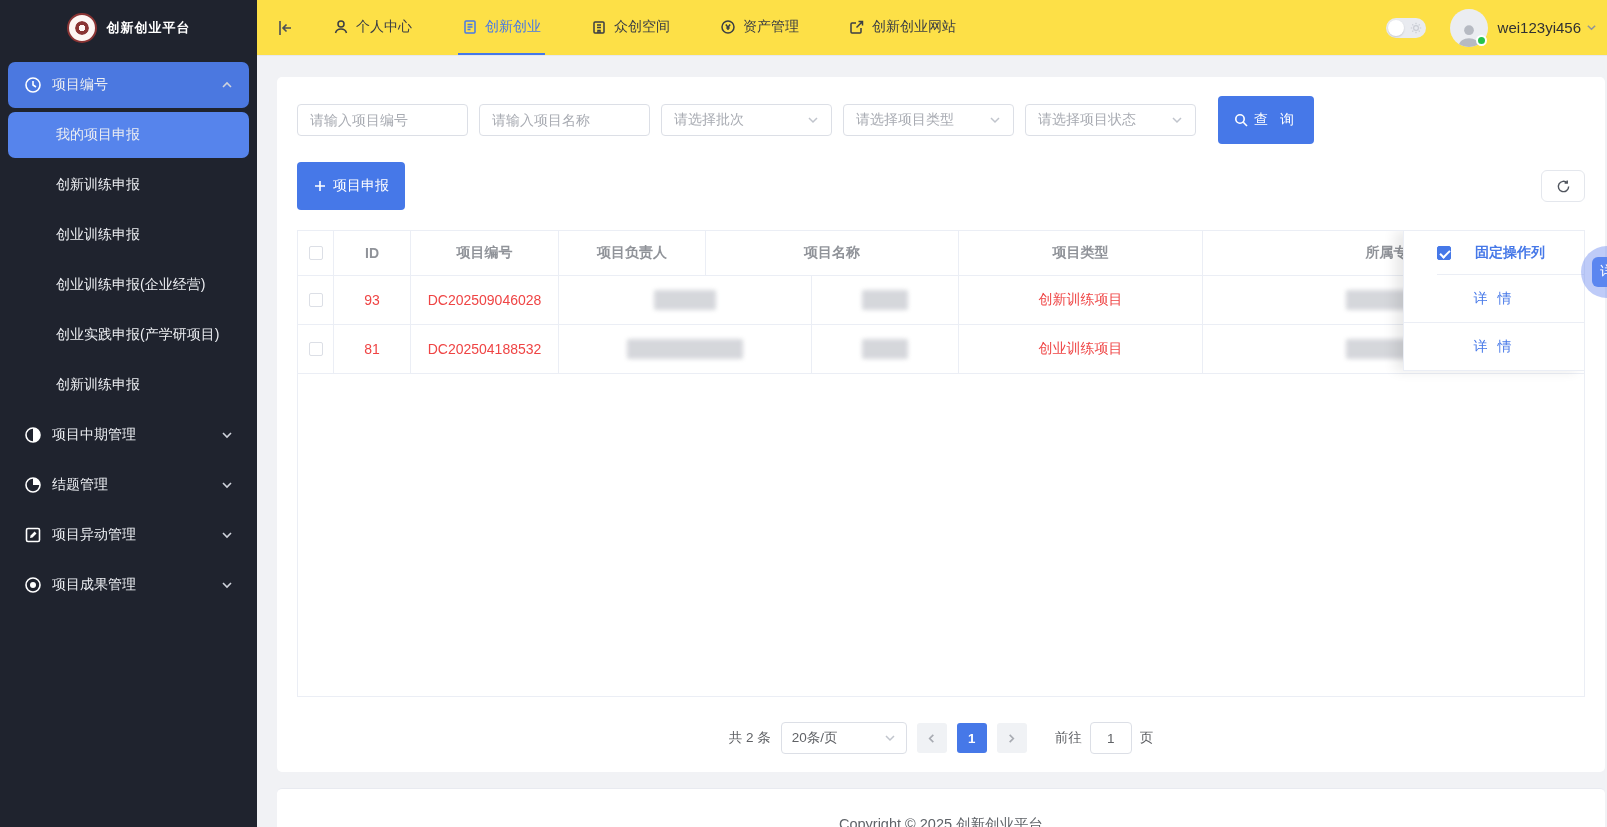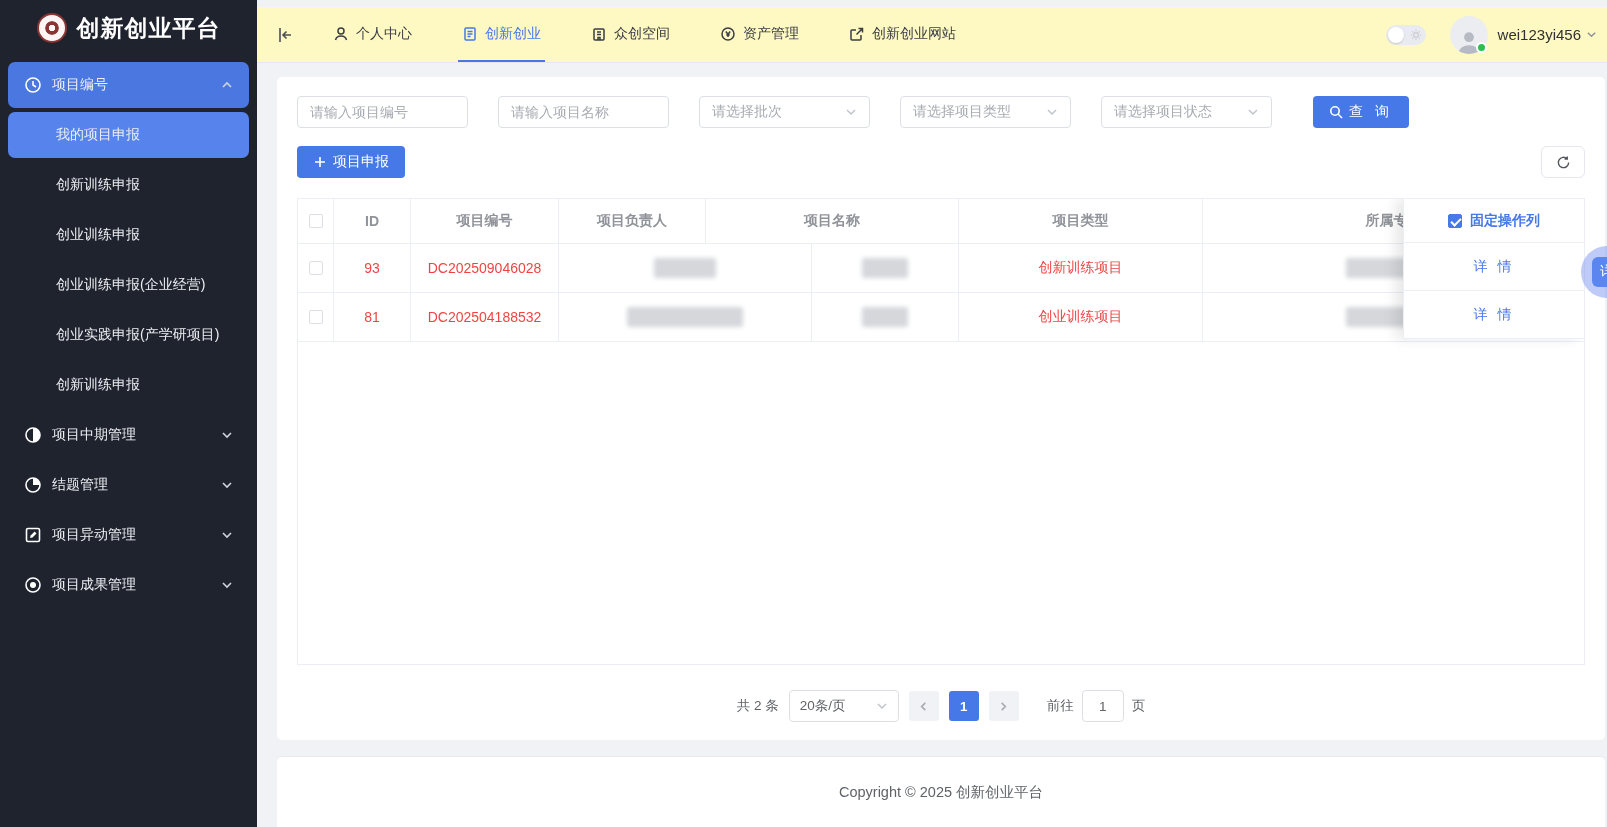--- a/index.html
+++ b/index.html
@@ -19,40 +19,40 @@
   .brand-logo {
     width:30px; height:30px; border-radius:50%;
     background:#fdf6f4; border:2px solid #8a3434; position:relative; flex:0 0 auto;
   }
   .brand-logo::after {
     content:""; position:absolute; left:6px; top:6px; width:14px; height:14px;
     border-radius:50%; background:#8a3434;
     -webkit-mask:radial-gradient(circle at 50% 50%, transparent 3px, #000 3px);
             mask:radial-gradient(circle at 50% 50%, transparent 3px, #000 3px);
   }
-  .brand-title { font-size:23px; font-weight:bold; letter-spacing:1px; color:#ffffff; }
+  .brand-title { font-size:13px; font-weight:bold; letter-spacing:1px; color:#ffffff; }
 
   .menu { padding:2px 0; }
   .menu-item {
     height:46px; margin:4px 8px; border-radius:7px;
     display:flex; align-items:center; padding:0 16px; cursor:pointer;
     font-size:14px; color:#eceef2;
   }
   .menu-item .mi-icon { width:18px; height:18px; margin-right:10px; flex:0 0 auto; }
   .menu-item .mi-label { flex:1; }
   .menu-item .mi-caret { width:12px; height:12px; color:#cfd3dc; }
   .menu-group-active { background:#4b78e0; }
   .menu-child { padding-left:48px; }
   .menu-child-active { background:#5684ec; }
 
   
   .topbar {
     position:absolute; left:257px; top:0; right:0; height:56px;
-    background:#fef9c3; border-bottom:1px solid #e6e8ee;
-    display:flex; align-items:center; z-index:4;margin-top:7px;
+    background:#fde047; border-bottom:1px solid #e6e8ee;
+    display:flex; align-items:center; z-index:4;
   }
   .fold-btn { margin-left:20px; width:18px; height:18px; color:#4b4f57; cursor:pointer; flex:0 0 auto; }
   .nav { display:flex; align-items:center; height:100%; margin-left:34px; }
   .nav-item {
     height:100%; display:flex; align-items:center; gap:7px; padding:0 4px;
     margin-right:42px; cursor:pointer; color:#3a3d44; border-bottom:2px solid transparent;
   }
   .nav-item .nv-icon { width:16px; height:16px; }
   .nav-item.active { color:#4678e8; border-bottom-color:#4678e8; }
   .topbar-right { margin-left:auto; display:flex; align-items:center; margin-right:10px; }
@@ -78,34 +78,34 @@
 
   
   .main {
     position:absolute; left:257px; top:57px; right:0; bottom:0;
     background:#f1f2f5; overflow:hidden;
   }
   .card {
     background:#ffffff; border-radius:5px; margin:20px 2px 0 20px;
     padding:19px 20px 18px 20px; position:relative;
   }
-  .filters { display:flex; align-items:center; gap:30px; }
+  .filters { display:flex; align-items:center; gap:11px; }
   .f-input, .f-select {
     width:171px; height:32px; border:1px solid #dcdfe6; border-radius:4px;
     background:#fff; display:flex; align-items:center; padding:0 12px; position:relative;
   }
   .f-input input {
     border:0; outline:0; width:100%; font-size:14px; color:#303133; background:transparent;
     font-family:inherit;
   }
   .f-input input::placeholder { color:#a8abb2; }
   .f-select { color:#a8abb2; cursor:pointer; justify-content:space-between; }
   .f-select .s-caret { width:12px; height:12px; color:#c0c4cc; }
   .btn {
-    height:32px; border:0; border-radius:4px; background:#4678e8; color:#fff;
+    height:48px; border:0; border-radius:4px; background:#4678e8; color:#fff;
     font-size:14px; display:inline-flex; align-items:center; justify-content:center;
     gap:6px; padding:0 16px; cursor:pointer; font-family:inherit;
   }
   .btn .b-icon { width:14px; height:14px; }
   .search-btn { margin-left:11px; letter-spacing:4px; }
   .toolbar { margin-top:18px; display:flex; align-items:center; }
   .refresh-btn {
     margin-left:auto; width:44px; height:32px; border:1px solid #e4e7ed; border-radius:6px;
     background:#fff; display:flex; align-items:center; justify-content:center; cursor:pointer;
   }
@@ -139,34 +139,34 @@
   }
   .redacted {
     height:20px; border-radius:2px; background:#c8cad0; filter:blur(2px); opacity:.75;
   }
   .fixed-col {
     position:absolute; top:0; right:0; width:181px; background:#fff;
     border-left:1px solid #ebeef5; box-shadow:-8px 0 12px rgba(0,0,0,.09);
   }
   .fixed-head {
     height:44px; border-bottom:1px solid #ebeef5; display:flex; align-items:center;
-    justify-content:center; gap:8px; color:#4678e8; font-weight:bold;
+    gap:24px; color:#4678e8; font-weight:bold;margin-left:33px;
   }
   .fixed-cell {
     height:48px; border-bottom:1px solid #ebeef5; display:flex; align-items:center; justify-content:center;
   }
   .link { color:#4678e8; cursor:pointer; letter-spacing:3px; }
 
   
   .pagination {
     margin-top:25px; display:flex; align-items:center; justify-content:center;
     gap:10px; color:#606266; font-size:13.5px;
   }
   .pg-size {
-    width:110px; height:32px; border:1px solid #dcdfe6; border-radius:4px; background:#fff;
+    width:126px; height:32px; border:1px solid #dcdfe6; border-radius:4px; background:#fff;
     display:flex; align-items:center; justify-content:space-between; padding:0 10px; cursor:pointer;
   }
   .pg-size .s-caret { width:12px; height:12px; color:#c0c4cc; }
   .pg-btn {
     width:30px; height:30px; border-radius:3px; background:#f0f2f5; border:0;
     display:flex; align-items:center; justify-content:center; color:#a8abb2; cursor:pointer;
   }
   .pg-btn svg { width:11px; height:11px; }
   .pg-page { background:#4678e8; color:#fff; font-weight:bold; cursor:default; }
   .pg-goto { display:flex; align-items:center; gap:8px; margin-left:18px; }

